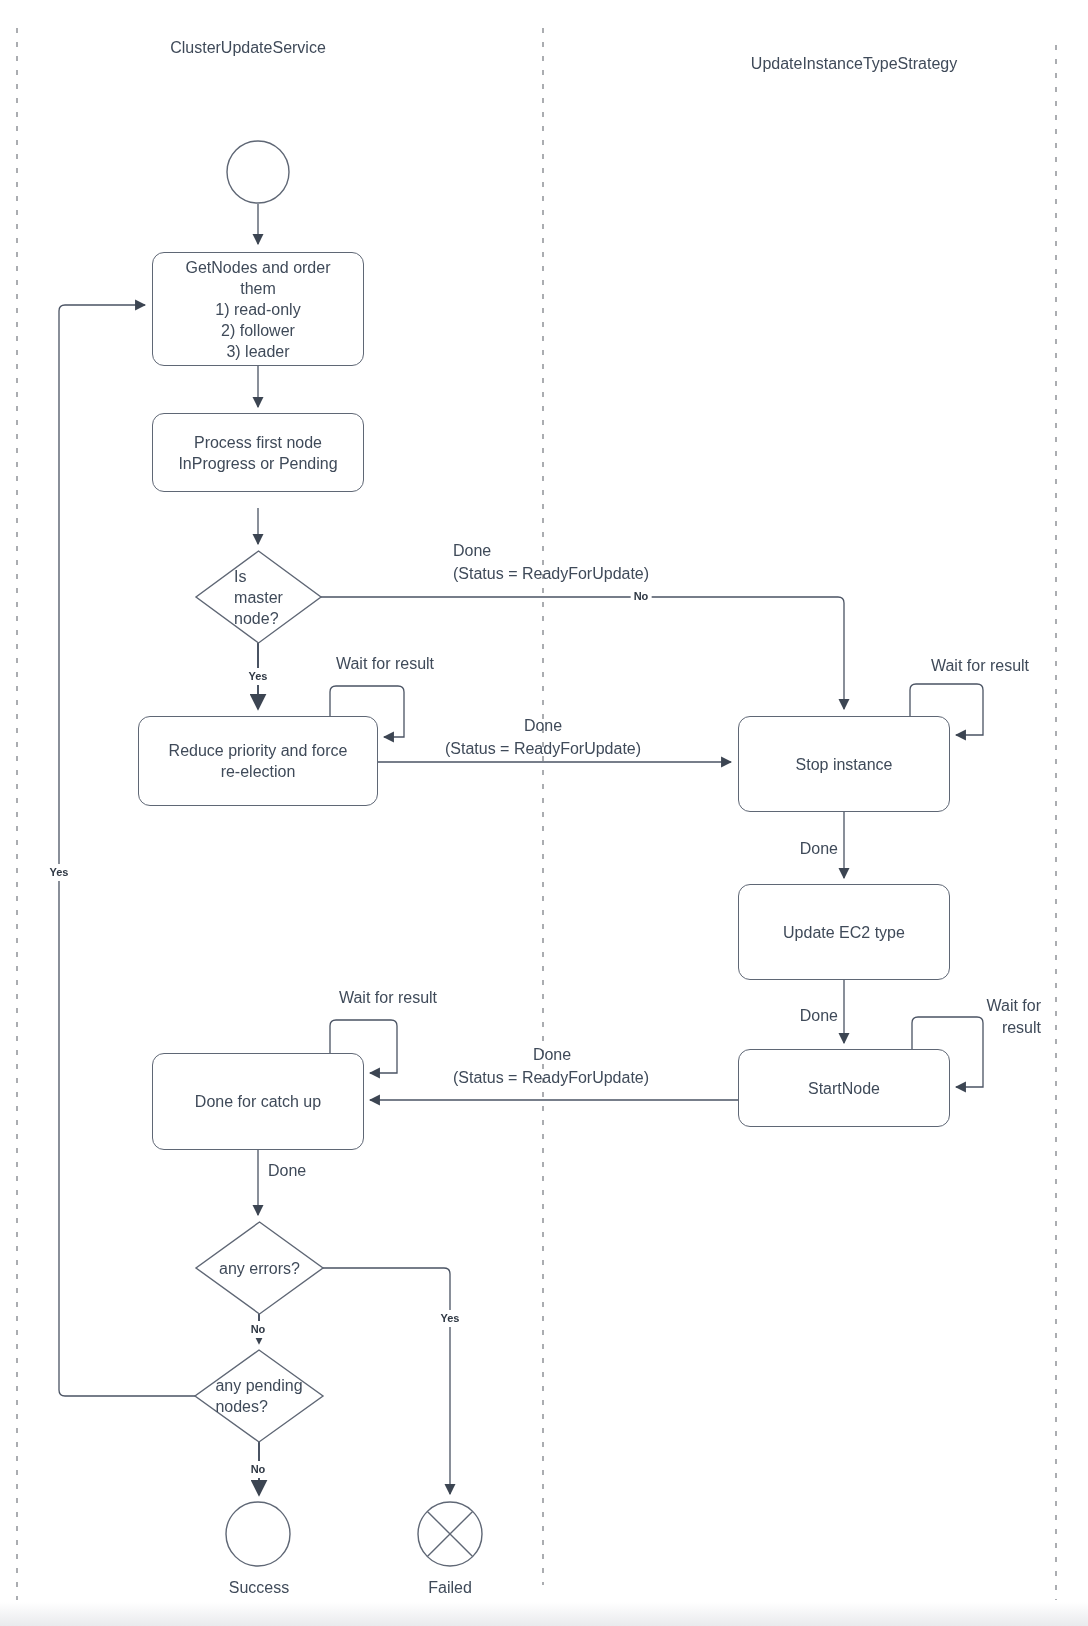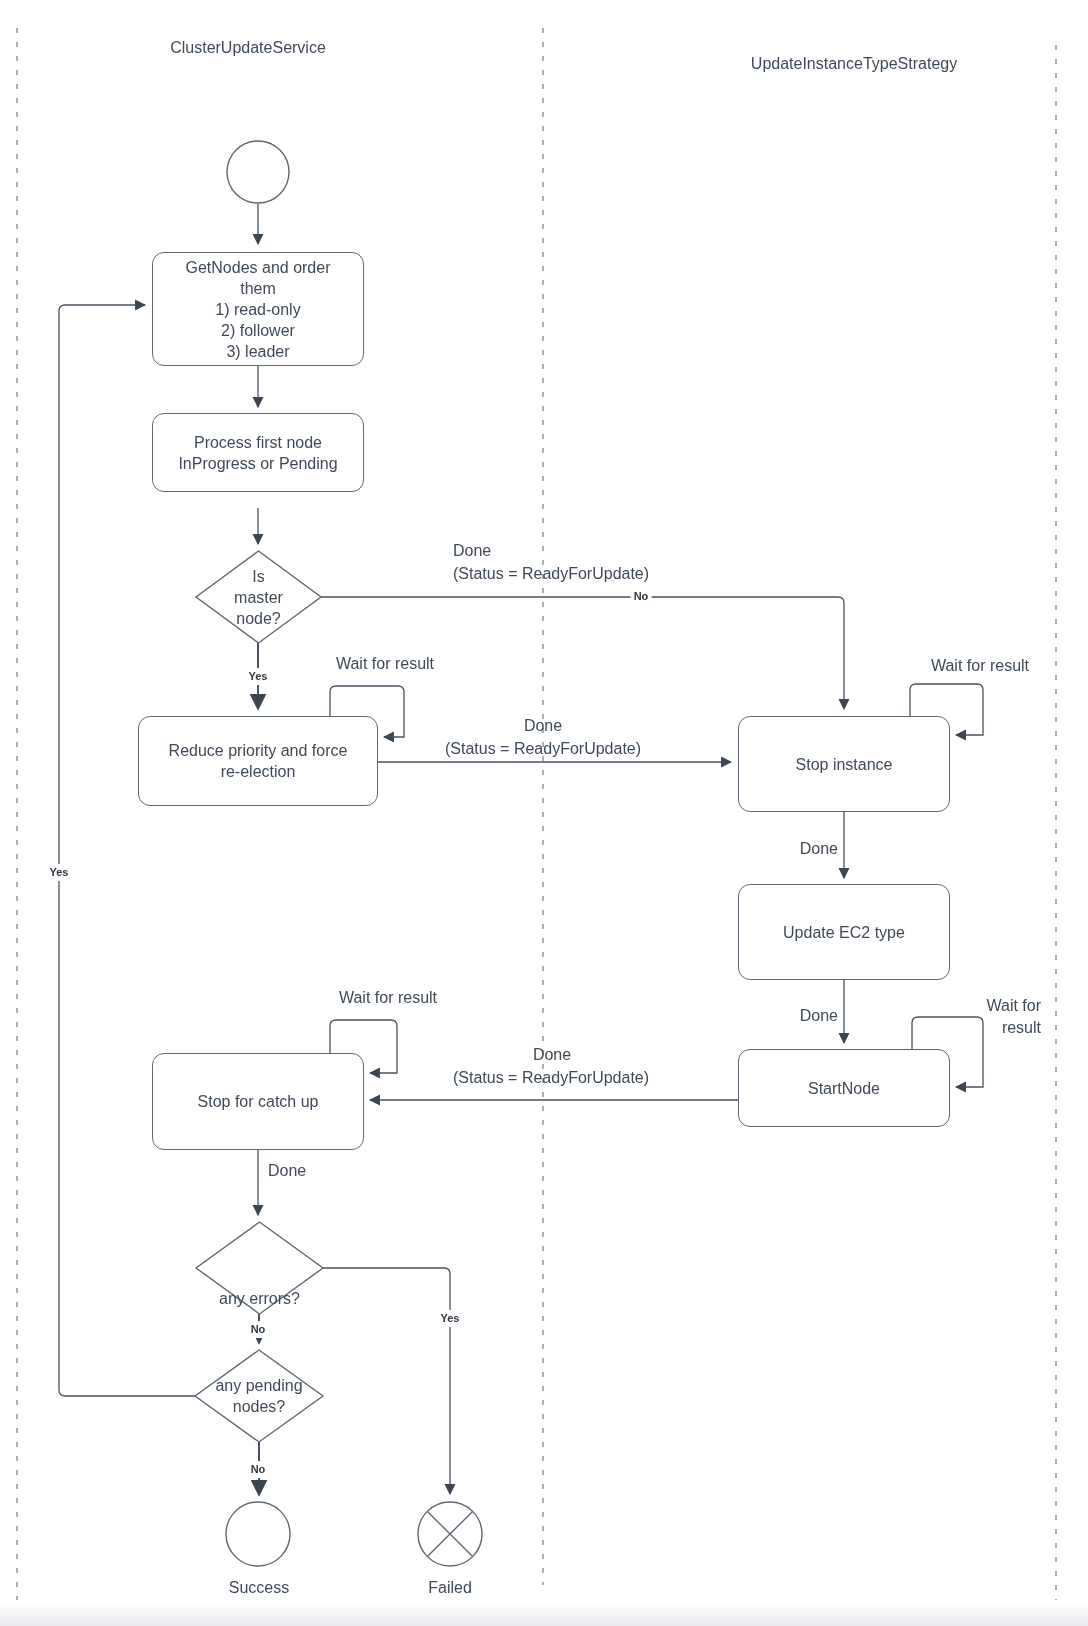--- a/index.html
+++ b/index.html
@@ -16,21 +16,21 @@
   }
   svg.layer{position:absolute;left:0;top:0;}
   .nodebox{
     position:absolute;box-sizing:border-box;
     border:1.4px solid var(--shape-stroke);border-radius:12px;background:#fff;
     display:flex;align-items:center;justify-content:center;text-align:center;
     font-size:16px;line-height:21px;color:var(--text);white-space:pre-line;
   }
   .dtext{
     position:absolute;display:flex;align-items:center;justify-content:center;
-    text-align:center;font-size:16px;line-height:21px;color:var(--text);white-space:pre-line;
+    font-size:16px;line-height:21px;color:var(--text);white-space:pre-line;
     pointer-events:none;
   }
   .elabel{
     position:absolute;font-size:16px;line-height:22px;color:var(--text);white-space:pre-line;
   }
   .elabel.center{transform:translateX(-50%);text-align:right;}
   .elabel.rt{text-align:right;}
   .blabel{
     position:absolute;font-size:11px;line-height:15px;font-weight:bold;color:var(--emph);
     background:#fff;padding:1px 3px;transform:translateX(-50%);
@@ -101,26 +101,26 @@
 1) read-only
 2) follower
 3) leader</div>
   <div class="nodebox" style="left:152px;top:413px;width:212px;height:79px;">Process first node
 InProgress or Pending</div>
   <div class="nodebox" style="left:138px;top:716px;width:240px;height:90px;">Reduce priority and force
 re-election</div>
   <div class="nodebox" style="left:738px;top:716px;width:212px;height:96px;">Stop instance</div>
   <div class="nodebox" style="left:738px;top:884px;width:212px;height:96px;">Update EC2 type</div>
   <div class="nodebox" style="left:738px;top:1049px;width:212px;height:78px;">StartNode</div>
-  <div class="nodebox" style="left:152px;top:1053px;width:212px;height:97px;">Stop for catch up</div>
+  <div class="nodebox" style="left:152px;top:1053px;width:212px;height:97px;">Done for catch up</div>
 
   <div class="dtext" style="left:196px;top:551px;width:125px;height:92px;">Is
 master
 node?</div>
-  <div class="dtext" style="left:196px;top:1252px;width:127px;height:92px;">any errors?</div>
+  <div class="dtext" style="left:196px;top:1222px;width:127px;height:92px;">any errors?</div>
   <div class="dtext" style="left:195px;top:1350px;width:128px;height:92px;">any pending
 nodes?</div>
 
   <div class="elabel" style="left:453px;top:540px;">Done</div>
   <div class="elabel" style="left:453px;top:563px;">(Status = ReadyForUpdate)</div>
   <div class="blabel" style="left:641px;top:588px;">No</div>
   <div class="blabel" style="left:258px;top:668px;">Yes</div>
 
   <div class="elabel center" style="left:385px;top:653px;">Wait for result</div>
   <div class="elabel center" style="left:980px;top:655px;">Wait for result</div>

